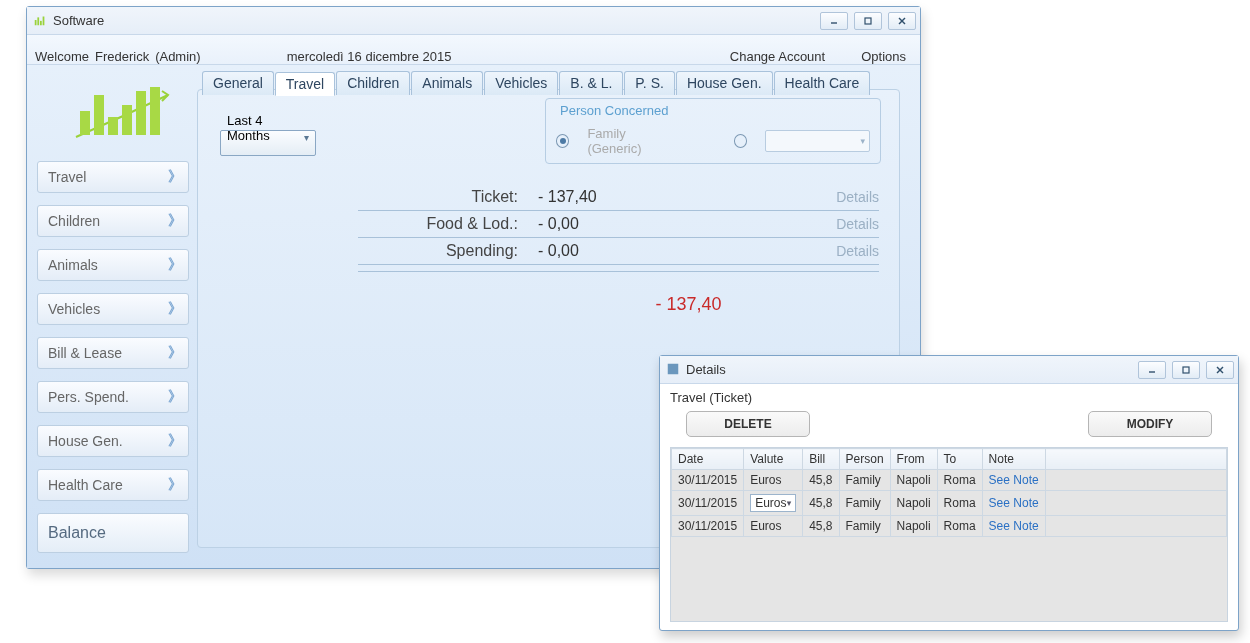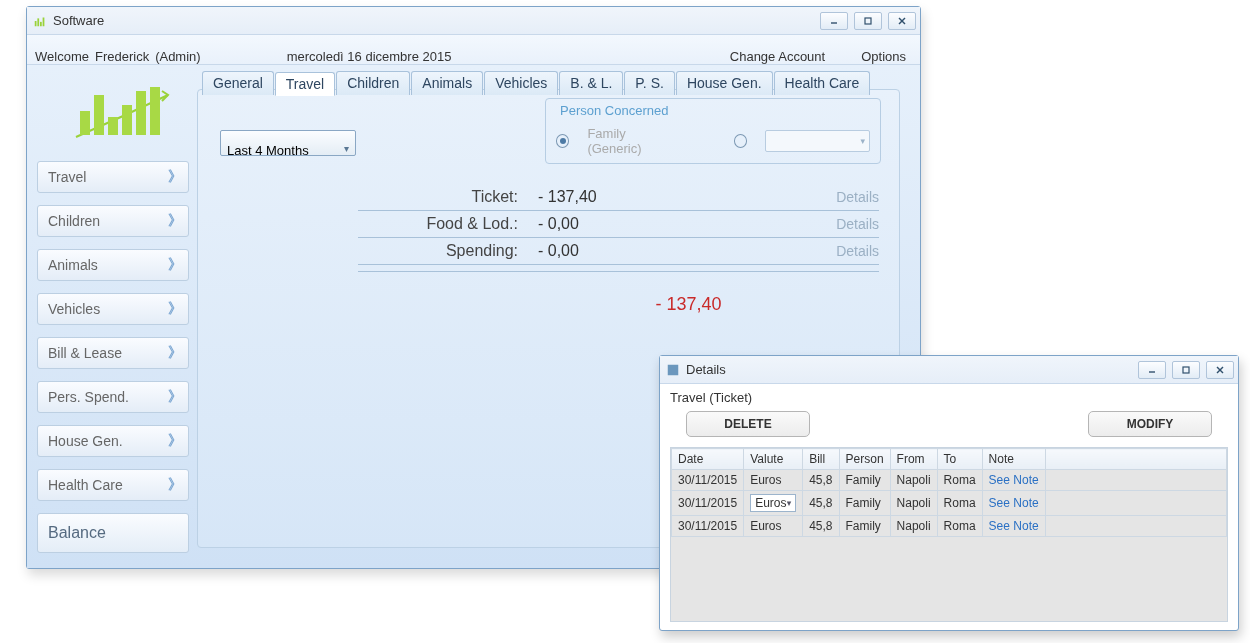--- a/index.html
+++ b/index.html
@@ -9,21 +9,21 @@
   .main-window {
     position: absolute; left: 26px; top: 6px; width: 895px; height: 563px;
     border: 1px solid #7da3c8; border-radius: 3px; background: #fff;
     box-shadow: 2px 6px 12px rgba(0,0,0,.15);
   }
   .titlebar {
     height: 28px; display: flex; align-items: center; justify-content: space-between;
     background: linear-gradient(#f0f5fb, #e6eef8); border-bottom: 1px solid #c8d8ea;
     padding: 0 4px 0 6px; font-size: 13px; color: #333;
   }
-  .titlebar .left { display: flex; align-items: center; gap: 6px; }
+  .titlebar .left { display: flex; gap: 6px; }
   .app-icon { width: 14px; height: 14px; }
   .win-buttons { display: flex; gap: 6px; }
   .win-btn {
     width: 28px; height: 18px; border: 1px solid #b0c4da; border-radius: 2px;
     background: linear-gradient(#fcfdff,#e2ecf6); display: flex; align-items: center;
     justify-content: center; font-size: 10px; color: #31506d; cursor: pointer;
   }
   .win-btn svg { width: 10px; height: 10px; }
 
   .header-row {
@@ -69,23 +69,23 @@
   }
   .tab {
     padding: 3px 10px 3px 10px; border: 1px solid #a9c2db; border-bottom: none;
     background: linear-gradient(#eef5fc,#dbe9f6); border-radius: 3px 3px 0 0;
     cursor: pointer; color: #2e4660; margin-right: 1px;
   }
   .tab.active { background: #fff; position: relative; top: 1px; border-bottom: 1px solid #fff; }
 
   .period-select {
     position: absolute; left: 22px; top: 40px;
-    width: 136px; height: 24px; border: 1px solid #8aa7c4; border-radius: 2px;
+    width: 96px; height: 24px; border: 1px solid #8aa7c4; border-radius: 2px;
     background: linear-gradient(#fbfdff,#e4edf5); font-size: 13px; padding: 12px 6px;
-    display: flex; align-items: flex-start; justify-content: space-between; cursor: pointer;
+    display: flex; align-items: flex-end; justify-content: space-between; cursor: pointer;
   }
   .period-select .caret { font-size: 10px; color: #5a7894; }
 
   .person-box {
     position: absolute; right: 18px; top: 8px; width: 336px; height: 66px;
     border: 1px solid #b6cde3; border-radius: 4px; padding: 4px 10px 8px 10px;
   }
   .person-box .legend { font-size: 13px; color: #5da0d0; padding-left: 4px; }
   .person-row { display: flex; align-items: center; gap: 18px; margin-top: 8px; }
   .radio { width: 14px; height: 14px; border-radius: 50%; border: 1px solid #7c98b3; display: inline-flex; align-items:center; justify-content:center; }

